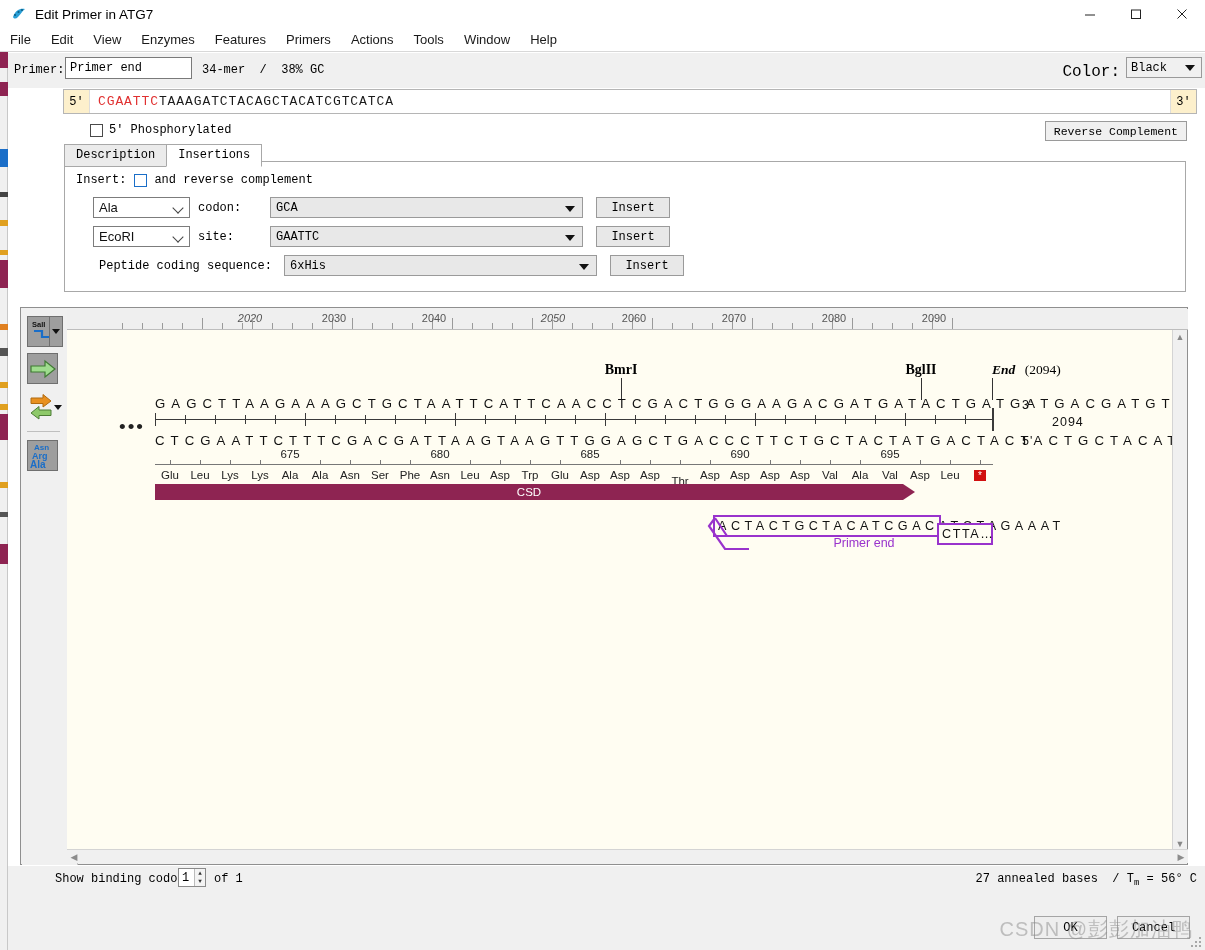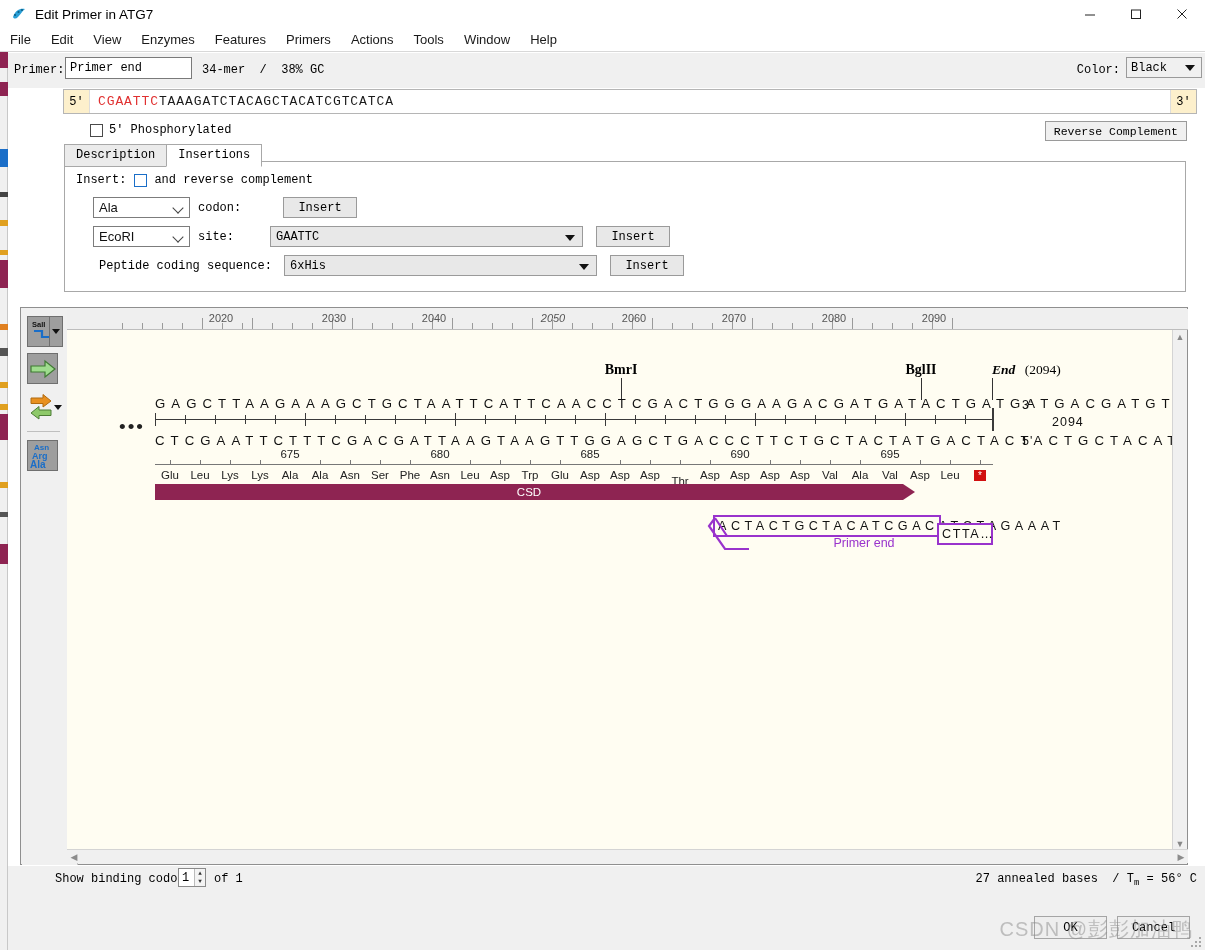--- a/index.html
+++ b/index.html
@@ -70,21 +70,21 @@
     font-family: "Liberation Mono", monospace; font-size: 12px;
     padding: 1px 4px; color: #000; outline: none;
   }
   .primer-stats {
     position: absolute; left: 194px; top: 10px;
     font-family: "Liberation Mono", monospace; font-size: 12px; color: #000;
     white-space: pre;
   }
   .color-label {
     position: absolute; right: 85px; top: 10px;
-    font-family: "Liberation Mono", monospace; font-size: 12px; color: #000;
+    font-family: "Liberation Mono", monospace; font-size: 16px; color: #000;
   }
   .color-select {
     position: absolute; right: 3px; top: 4px; width: 76px; height: 21px;
     border: 1px solid #9a9a9a; background: #f0f0f0;
     font-family: "Liberation Mono", monospace; font-size: 12px;
     display: flex; align-items: center; padding-left: 4px; color: #000;
   }
   .color-select .caret {
     position: absolute; right: 6px; top: 7px;
     width: 0; height: 0; border-left: 5px solid transparent;
@@ -486,20 +486,24 @@
     </div>
 
     <div class="ins-grid">
 
       <div class="ins-line">
         <div class="dd-small">
           <span>Ala</span>
           <span class="chev"></span>
         </div>
         <div class="ins-mid">codon:</div>
+        <div class="dd-big">
+          <span>GCA</span>
+          <span class="caret"></span>
+        </div>
         <div class="btn-insert">Insert</div>
       </div>
 
       <div class="ins-line">
         <div class="dd-small">
           <span>EcoRI</span>
           <span class="chev"></span>
         </div>
         <div class="ins-mid">site:</div>
         <div class="dd-big">
@@ -562,21 +566,21 @@
     </div>
 
     <div class="ruler">
       <div class="rtick" style="left:55px;height:6px;"></div>
       <div class="rtick" style="left:75px;height:6px;"></div>
       <div class="rtick" style="left:95px;height:6px;"></div>
       <div class="rtick" style="left:115px;height:6px;"></div>
       <div class="rtick" style="left:135px;height:11px;"></div>
       <div class="rtick" style="left:155px;height:6px;"></div>
       <div class="rtick" style="left:175px;height:6px;"></div>
-      <div class="rlabel" style="left:154px;">2020</div>
+      <div class="rlabel" style="left:183px;font-style:italic;">2020</div>
       <div class="rtick" style="left:185px;height:11px;"></div>
 
       <div class="rtick" style="left:205px;height:6px;"></div>
       <div class="rtick" style="left:225px;height:6px;"></div>
       <div class="rtick" style="left:245px;height:6px;"></div>
       <div class="rtick" style="left:265px;height:11px;"></div>
       <div class="rlabel" style="left:267px;">2030</div>
       <div class="rtick" style="left:285px;height:11px;"></div>
 
       <div class="rtick" style="left:305px;height:6px;"></div>

